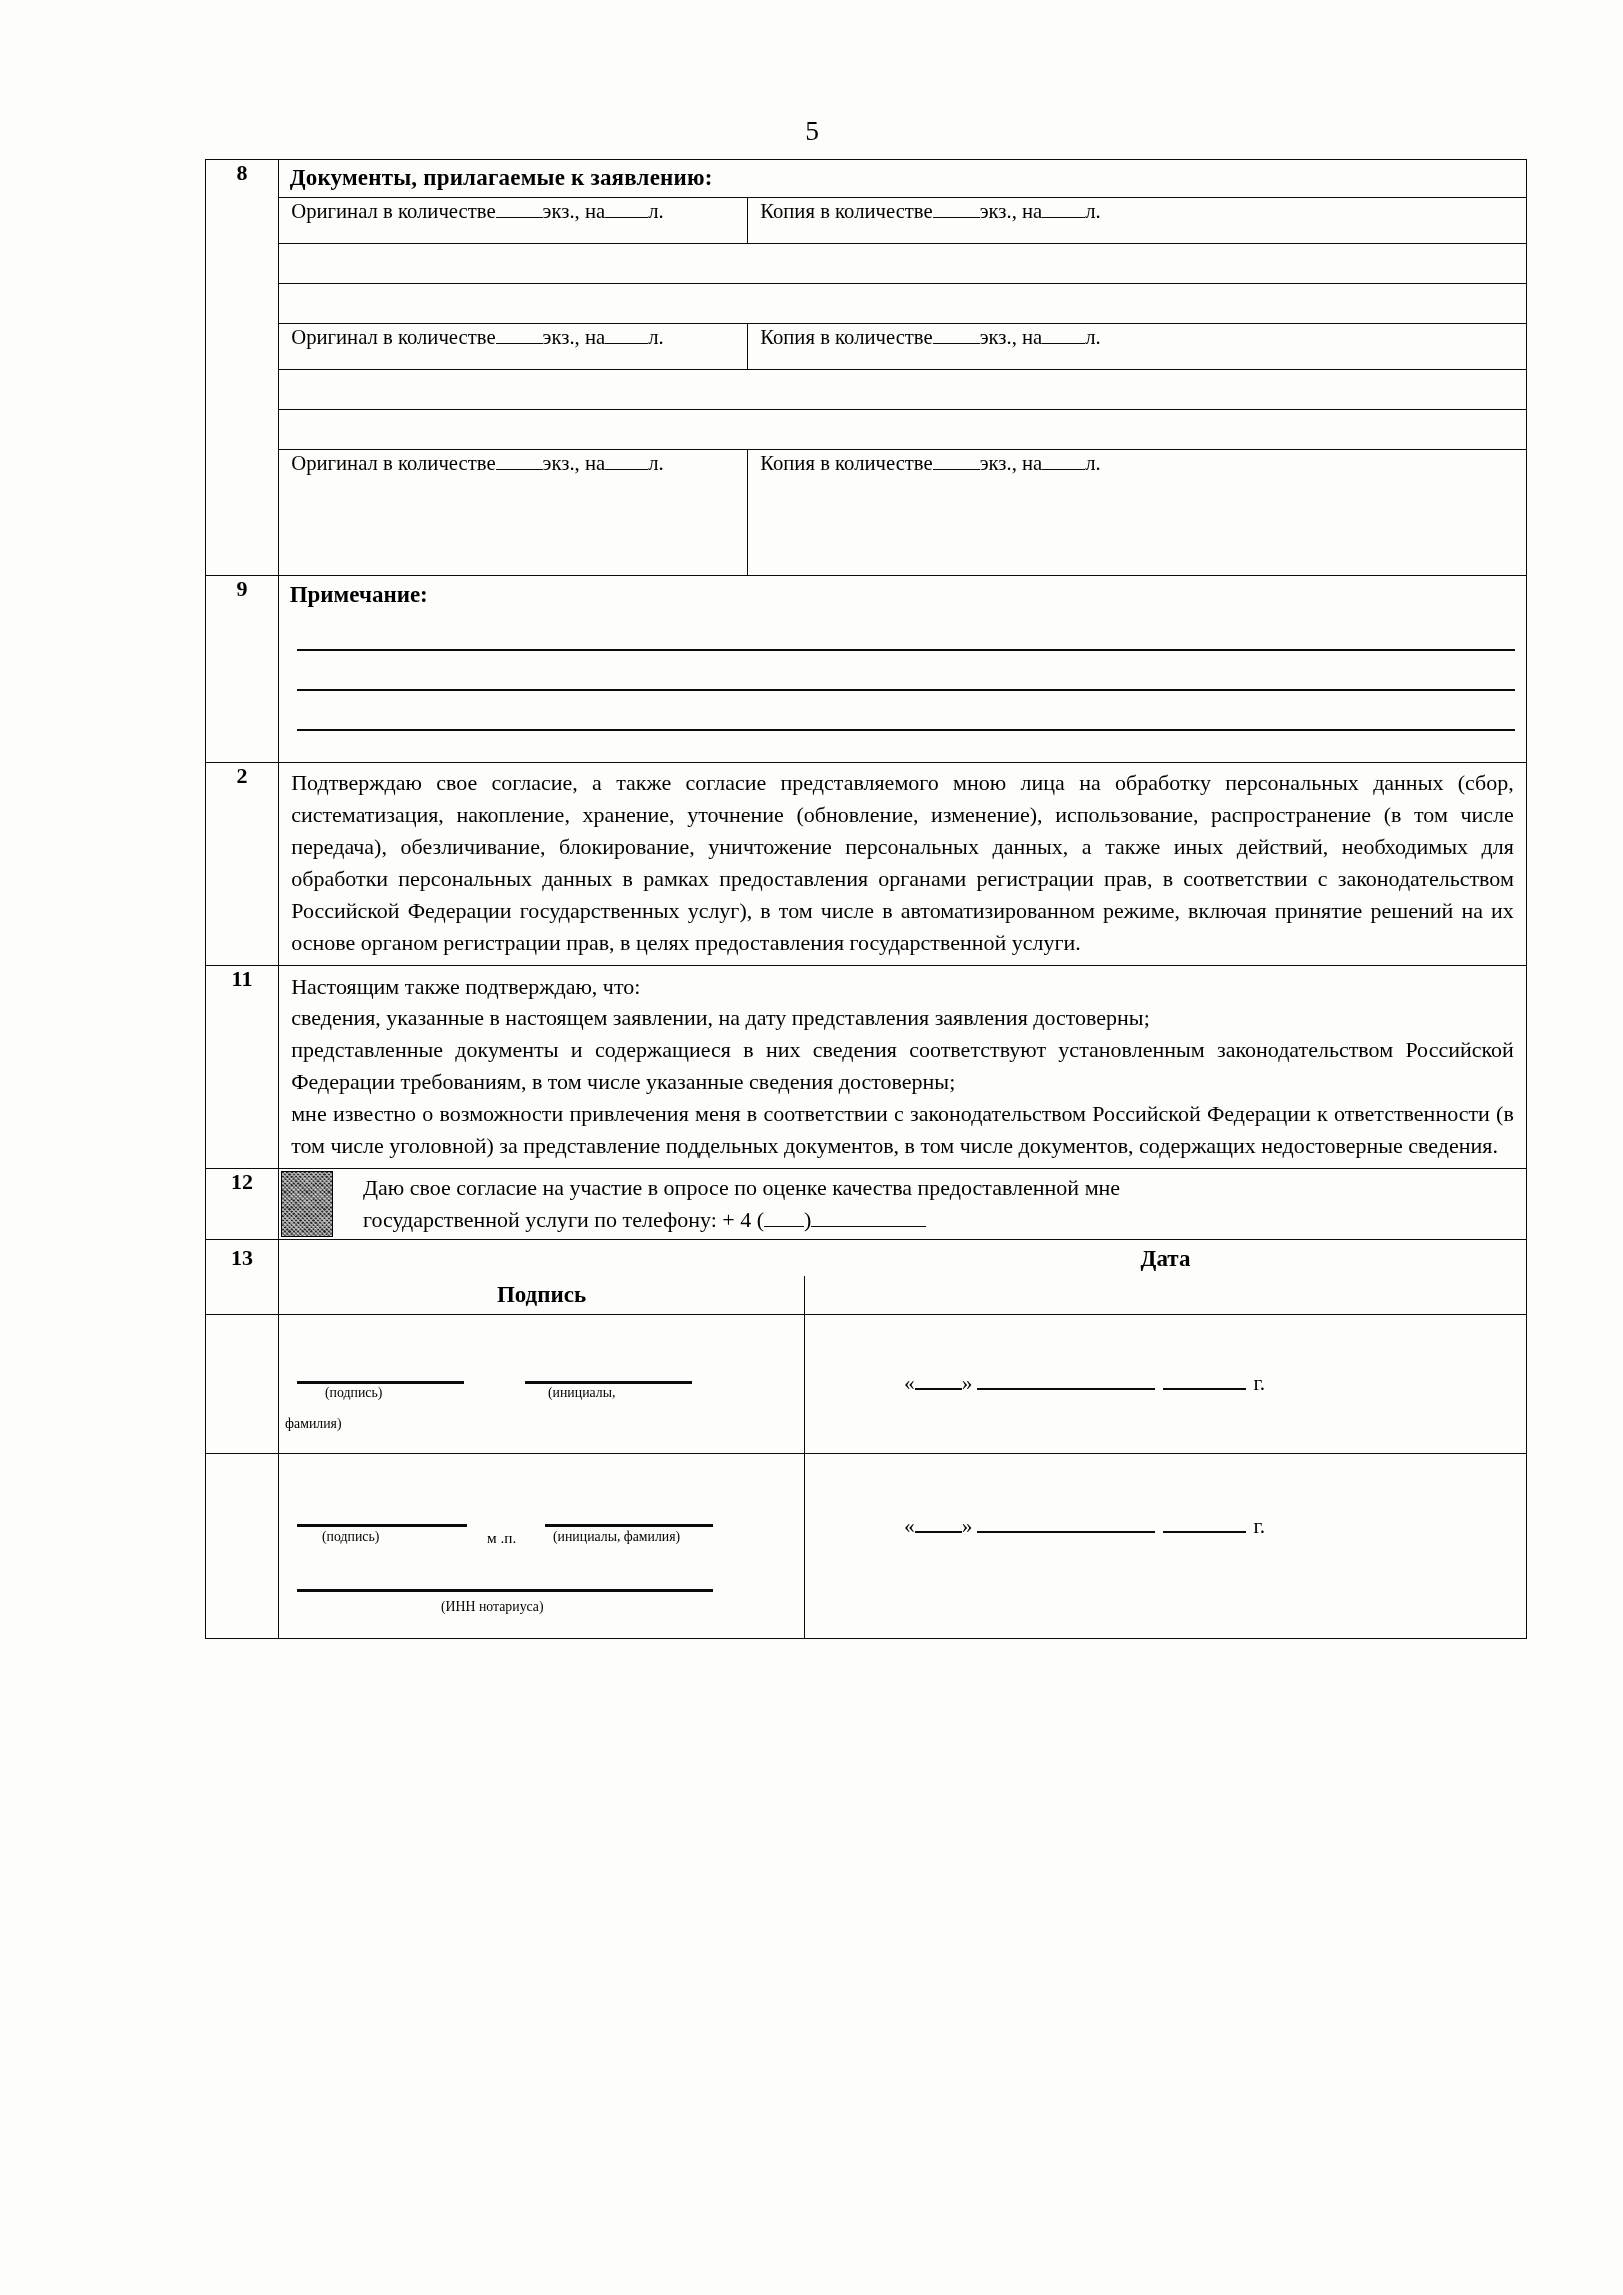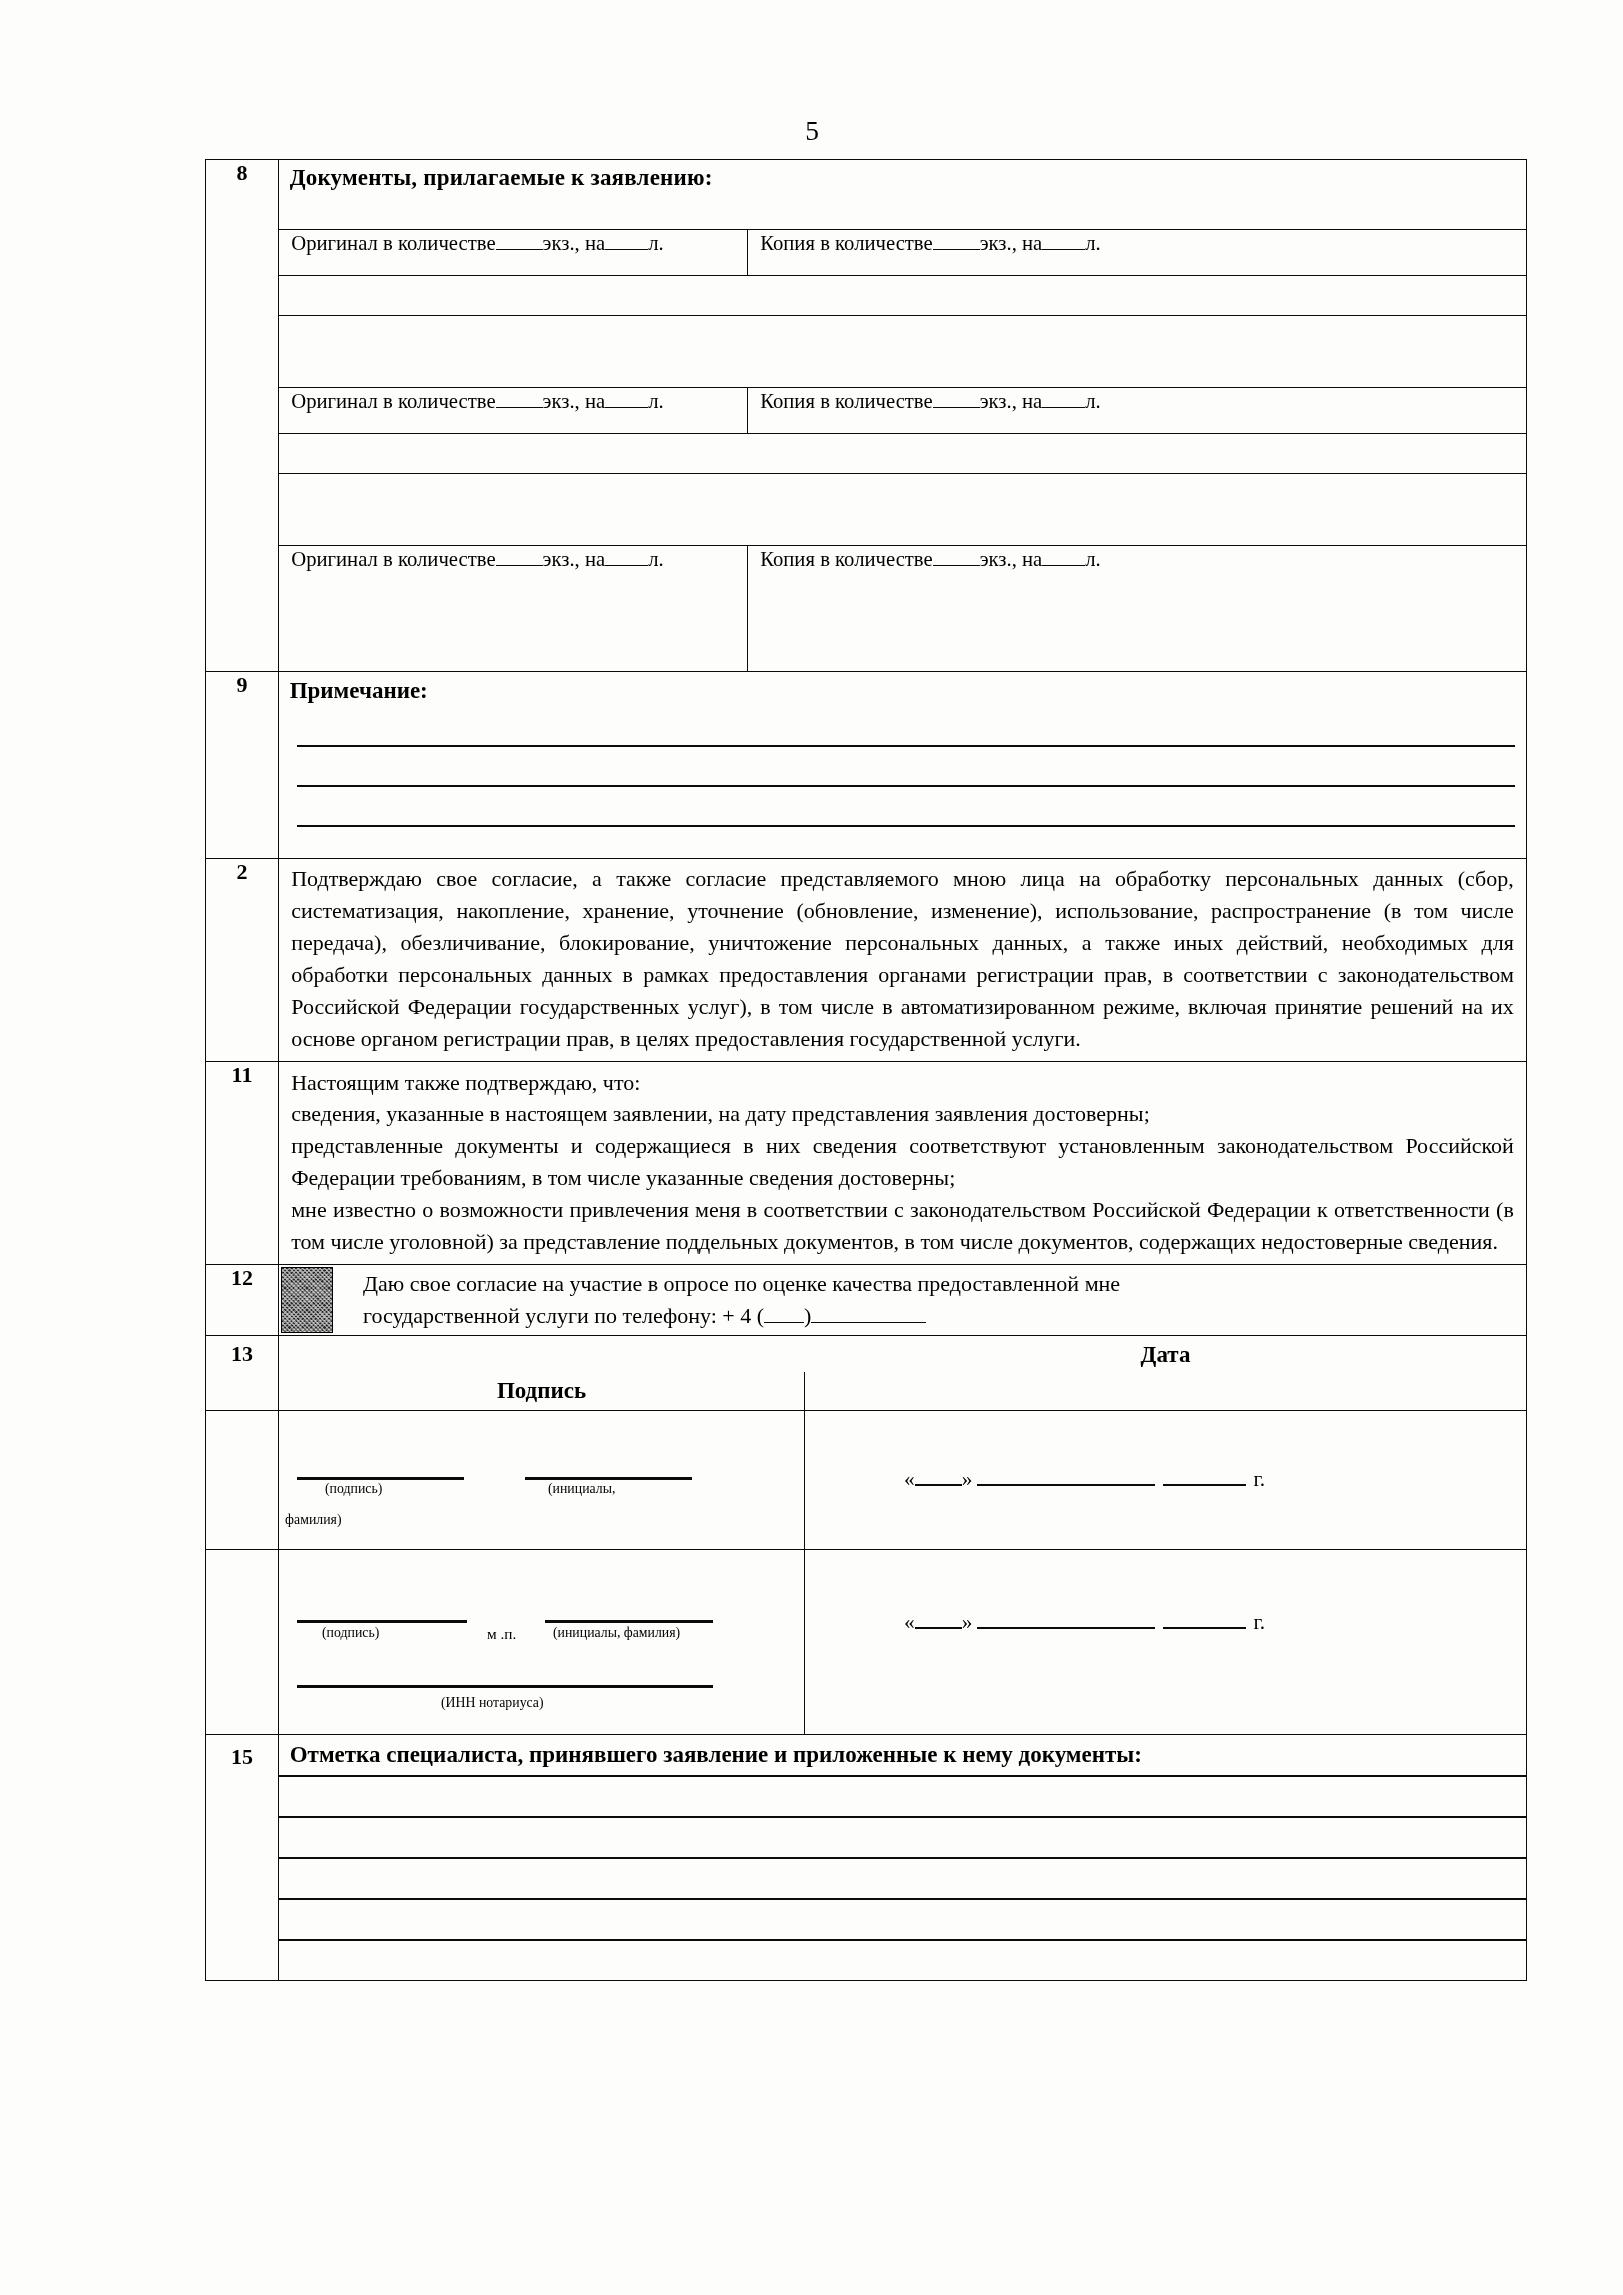--- a/index.html
+++ b/index.html
@@ -65,21 +65,20 @@
   .docline {
     border-top: 1.9px solid #0b0b0b;
     height: 40px;
   }
   .origcopy {
     display: flex;
     width: 100%;
     border-top: 1.9px solid #0b0b0b;
     height: 46px;
     align-items: center;
-    margin-top: 32px;
   }
   .origcopy .half {
     font-size: 20.7px;
     padding-left: 12.2px;
     white-space: nowrap;
     line-height: 1;
     display: flex;
     align-items: baseline;
   }
   .origcopy .half.left { width: 469px; border-right: 1.9px solid #0b0b0b; height: 46px; }
@@ -406,31 +405,18 @@
                 <span class="dl-b"></span>
                 <span class="dl-c"></span>
                 <span style="margin-left:7.7px;">г.</span>
               </div>
             </div>
 
           </div>
         </td>
       </tr>
 
-      <tr>
-        <td class="num-cell" style="padding-top:9.2px;">15</td>
-        <td style="padding:0;">
-          <div class="spec-head">Отметка специалиста, принявшего заявление и приложенные к нему документы:</div>
-          <div class="spec-lines">
-            <div class="sl"></div>
-            <div class="sl"></div>
-            <div class="sl"></div>
-            <div class="sl"></div>
-            <div class="sl"></div>
-          </div>
-        </td>
-      </tr>
 
     </tbody>
   </table>
 
 </div>
 
 
 </body></html>

